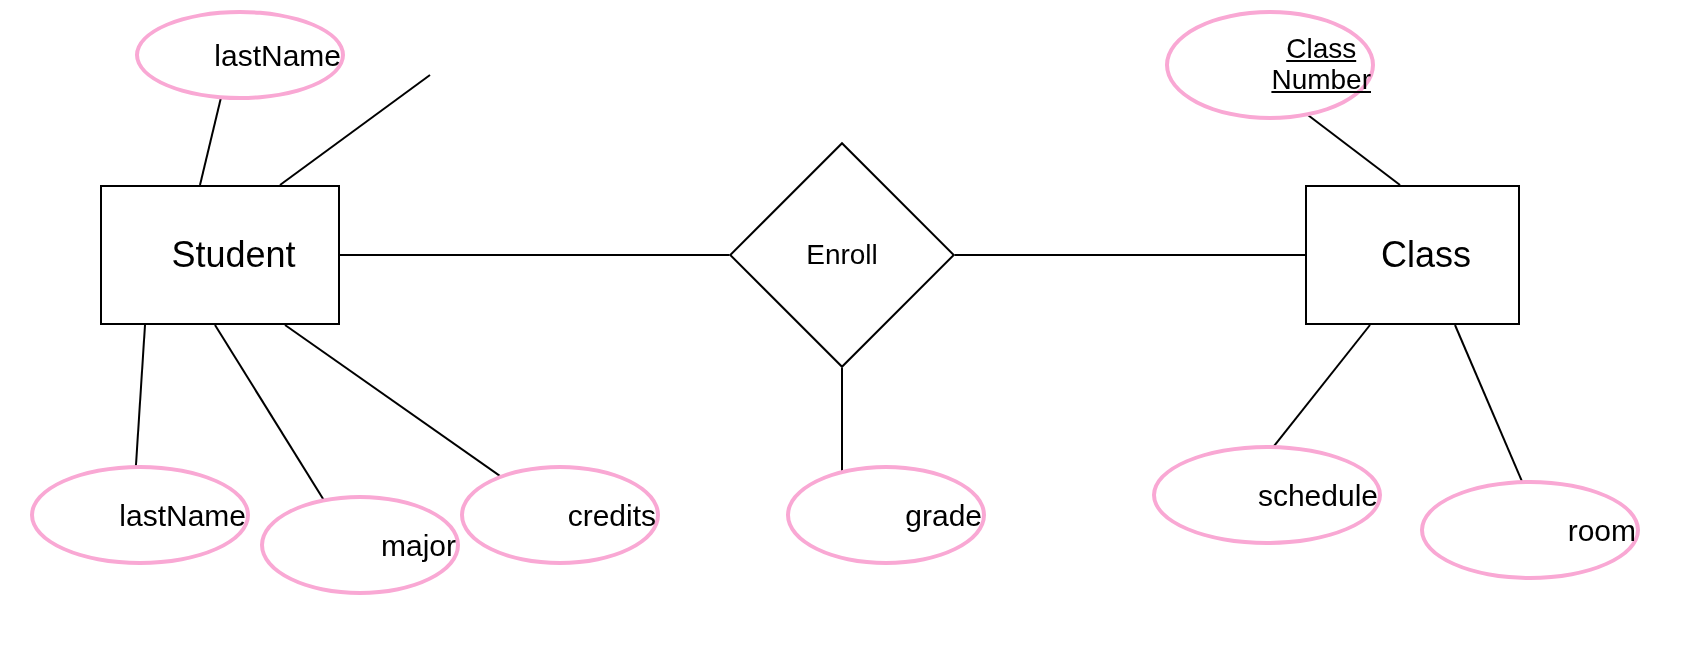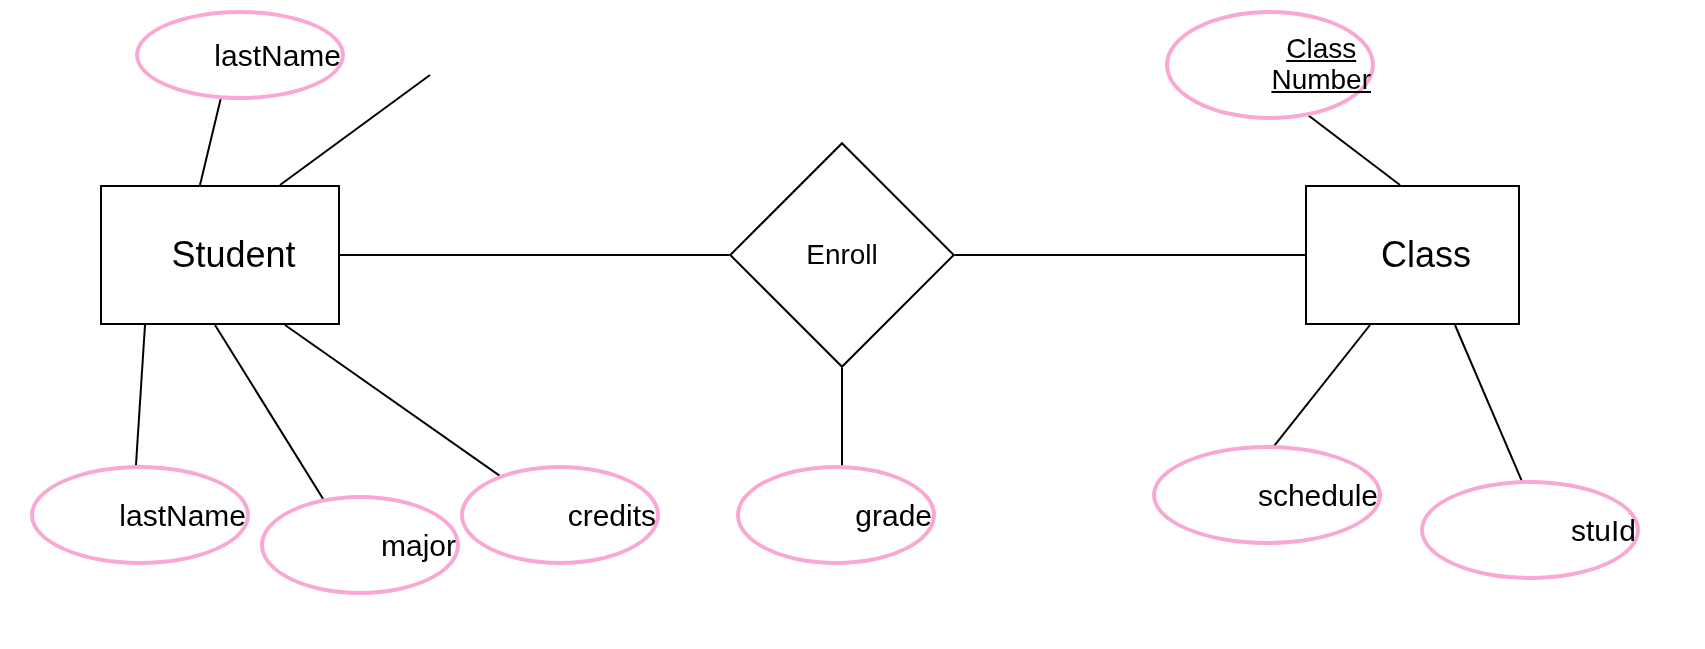--- a/index.html
+++ b/index.html
@@ -115,30 +115,30 @@
   </div>
 
   <div class="attr" style="left:260px; top:495px; width:200px; height:100px;">
     <span>major</span>
   </div>
 
   <div class="attr" style="left:460px; top:465px; width:200px; height:100px;">
     <span>credits</span>
   </div>
 
-  <div class="attr" style="left:736px; top:465px; width:200px; height:100px;">
+  <div class="attr" style="left:786px; top:465px; width:200px; height:100px;">
     <span>grade</span>
   </div>
 
   <div class="attr" style="left:1165px; top:10px; width:210px; height:110px;">
     <span class="key small" style="white-space:pre-line;">Class
 Number</span>
   </div>
 
   <div class="attr" style="left:1152px; top:445px; width:230px; height:100px;">
     <span>schedule</span>
   </div>
 
   <div class="attr" style="left:1420px; top:480px; width:220px; height:100px;">
-    <span>stuId</span>
+    <span>room</span>
   </div>
 
 </div>
 
 </body></html>

